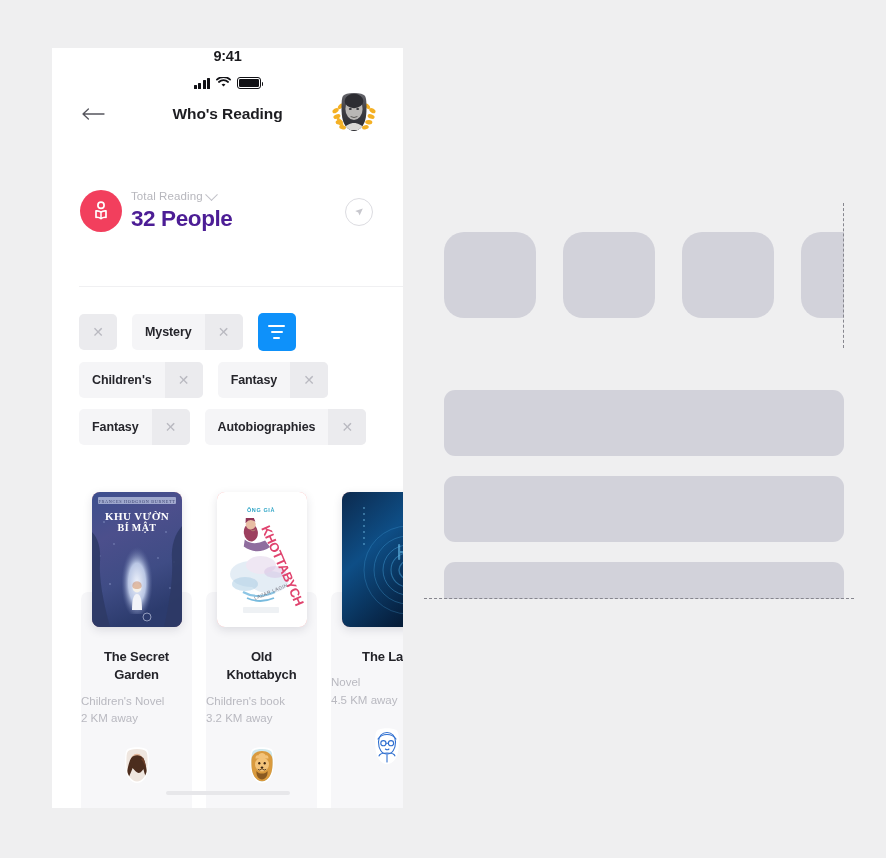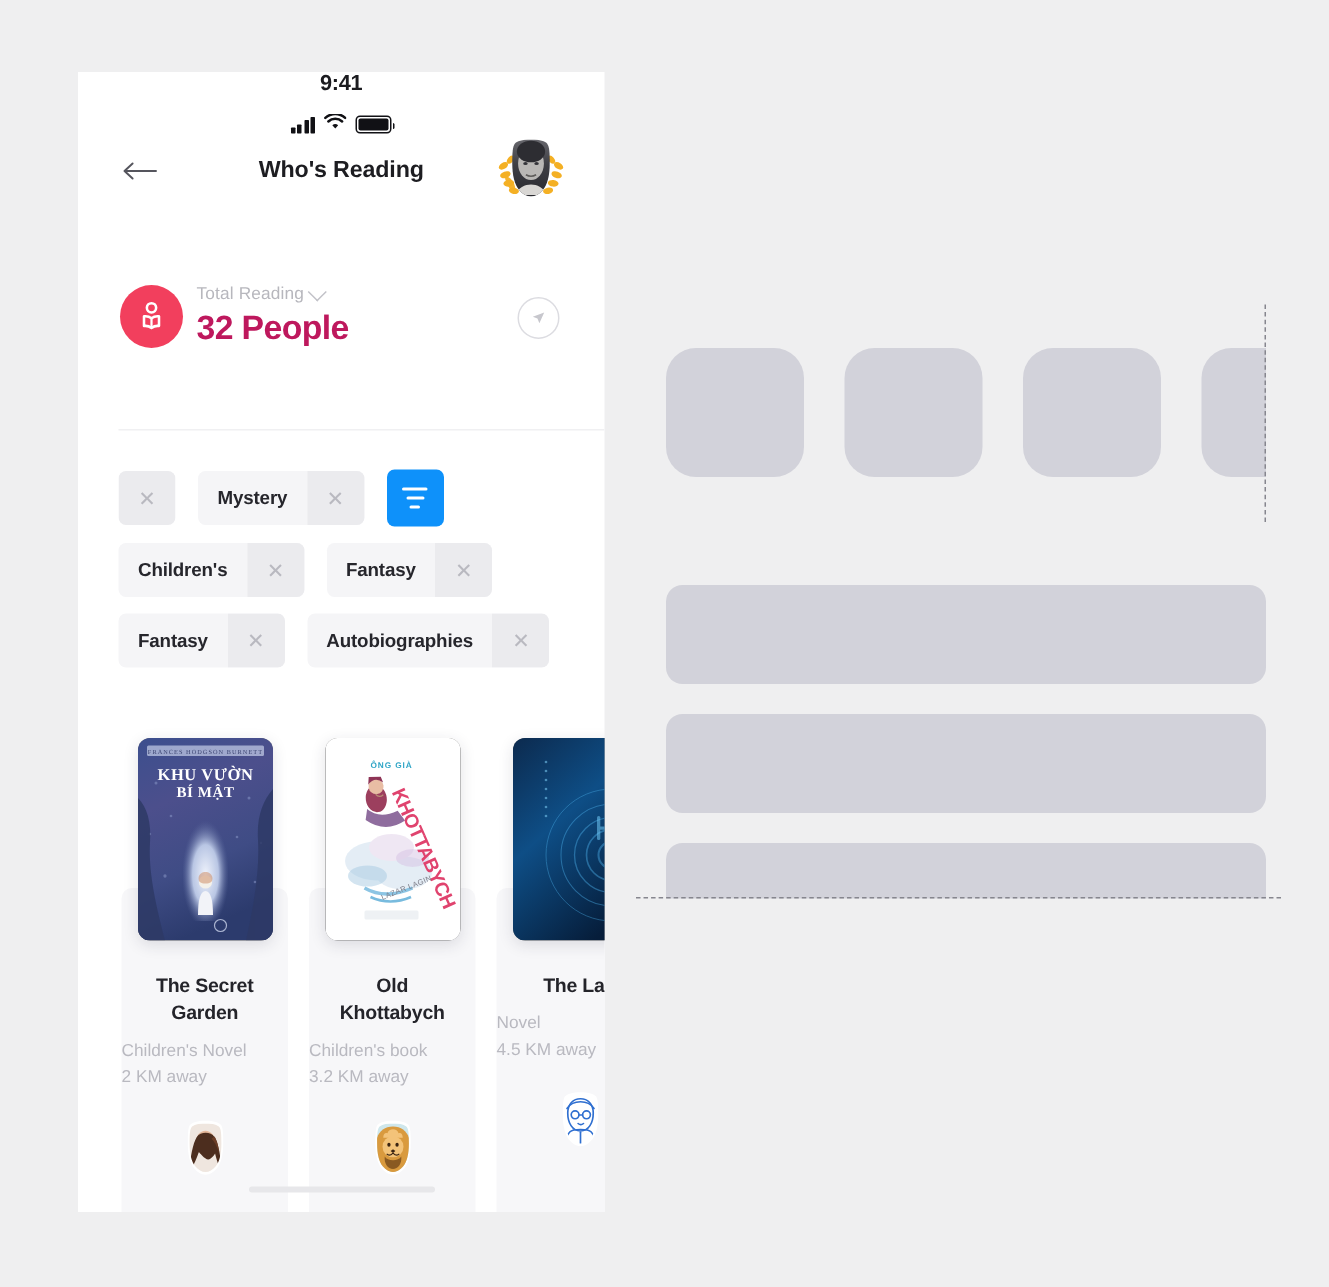--- a/index.html
+++ b/index.html
@@ -156,21 +156,21 @@
   .caret {
     display: inline-block;
     width: 8px; height: 8px;
     border-right: 1.3px solid #c2c2c8;
     border-bottom: 1.3px solid #c2c2c8;
     transform: rotate(45deg) translate(-2px,-2px);
   }
   .stat-value {
     font-size: 22.5px;
     font-weight: 700;
-    color: #be185d;
+    color: #4c1d95;
     margin-top: 4px;
     letter-spacing: -0.4px;
   }
   .stat-send {
     position: absolute;
     right: 30px; top: 30px;
     width: 26px; height: 26px;
     border-radius: 50%;
     border: 1.3px solid #dcdce1;
     display: flex;
@@ -271,21 +271,21 @@
     border-radius: 7px;
   }
   .cover {
     position: relative;
     width: 90px;
     height: 135px;
     margin: 0 auto;
     border-radius: 8px;
     overflow: hidden;
     box-shadow: 0 3px 10px rgba(40,40,60,0.13);
-    background: #737373;
+    background: #fca5a5;
   }
   .card-title {
     position: relative;
     margin-top: 21px;
     text-align: center;
     font-size: 13px;
     font-weight: 700;
     color: #24242a;
     line-height: 1.42;
     letter-spacing: -0.15px;

